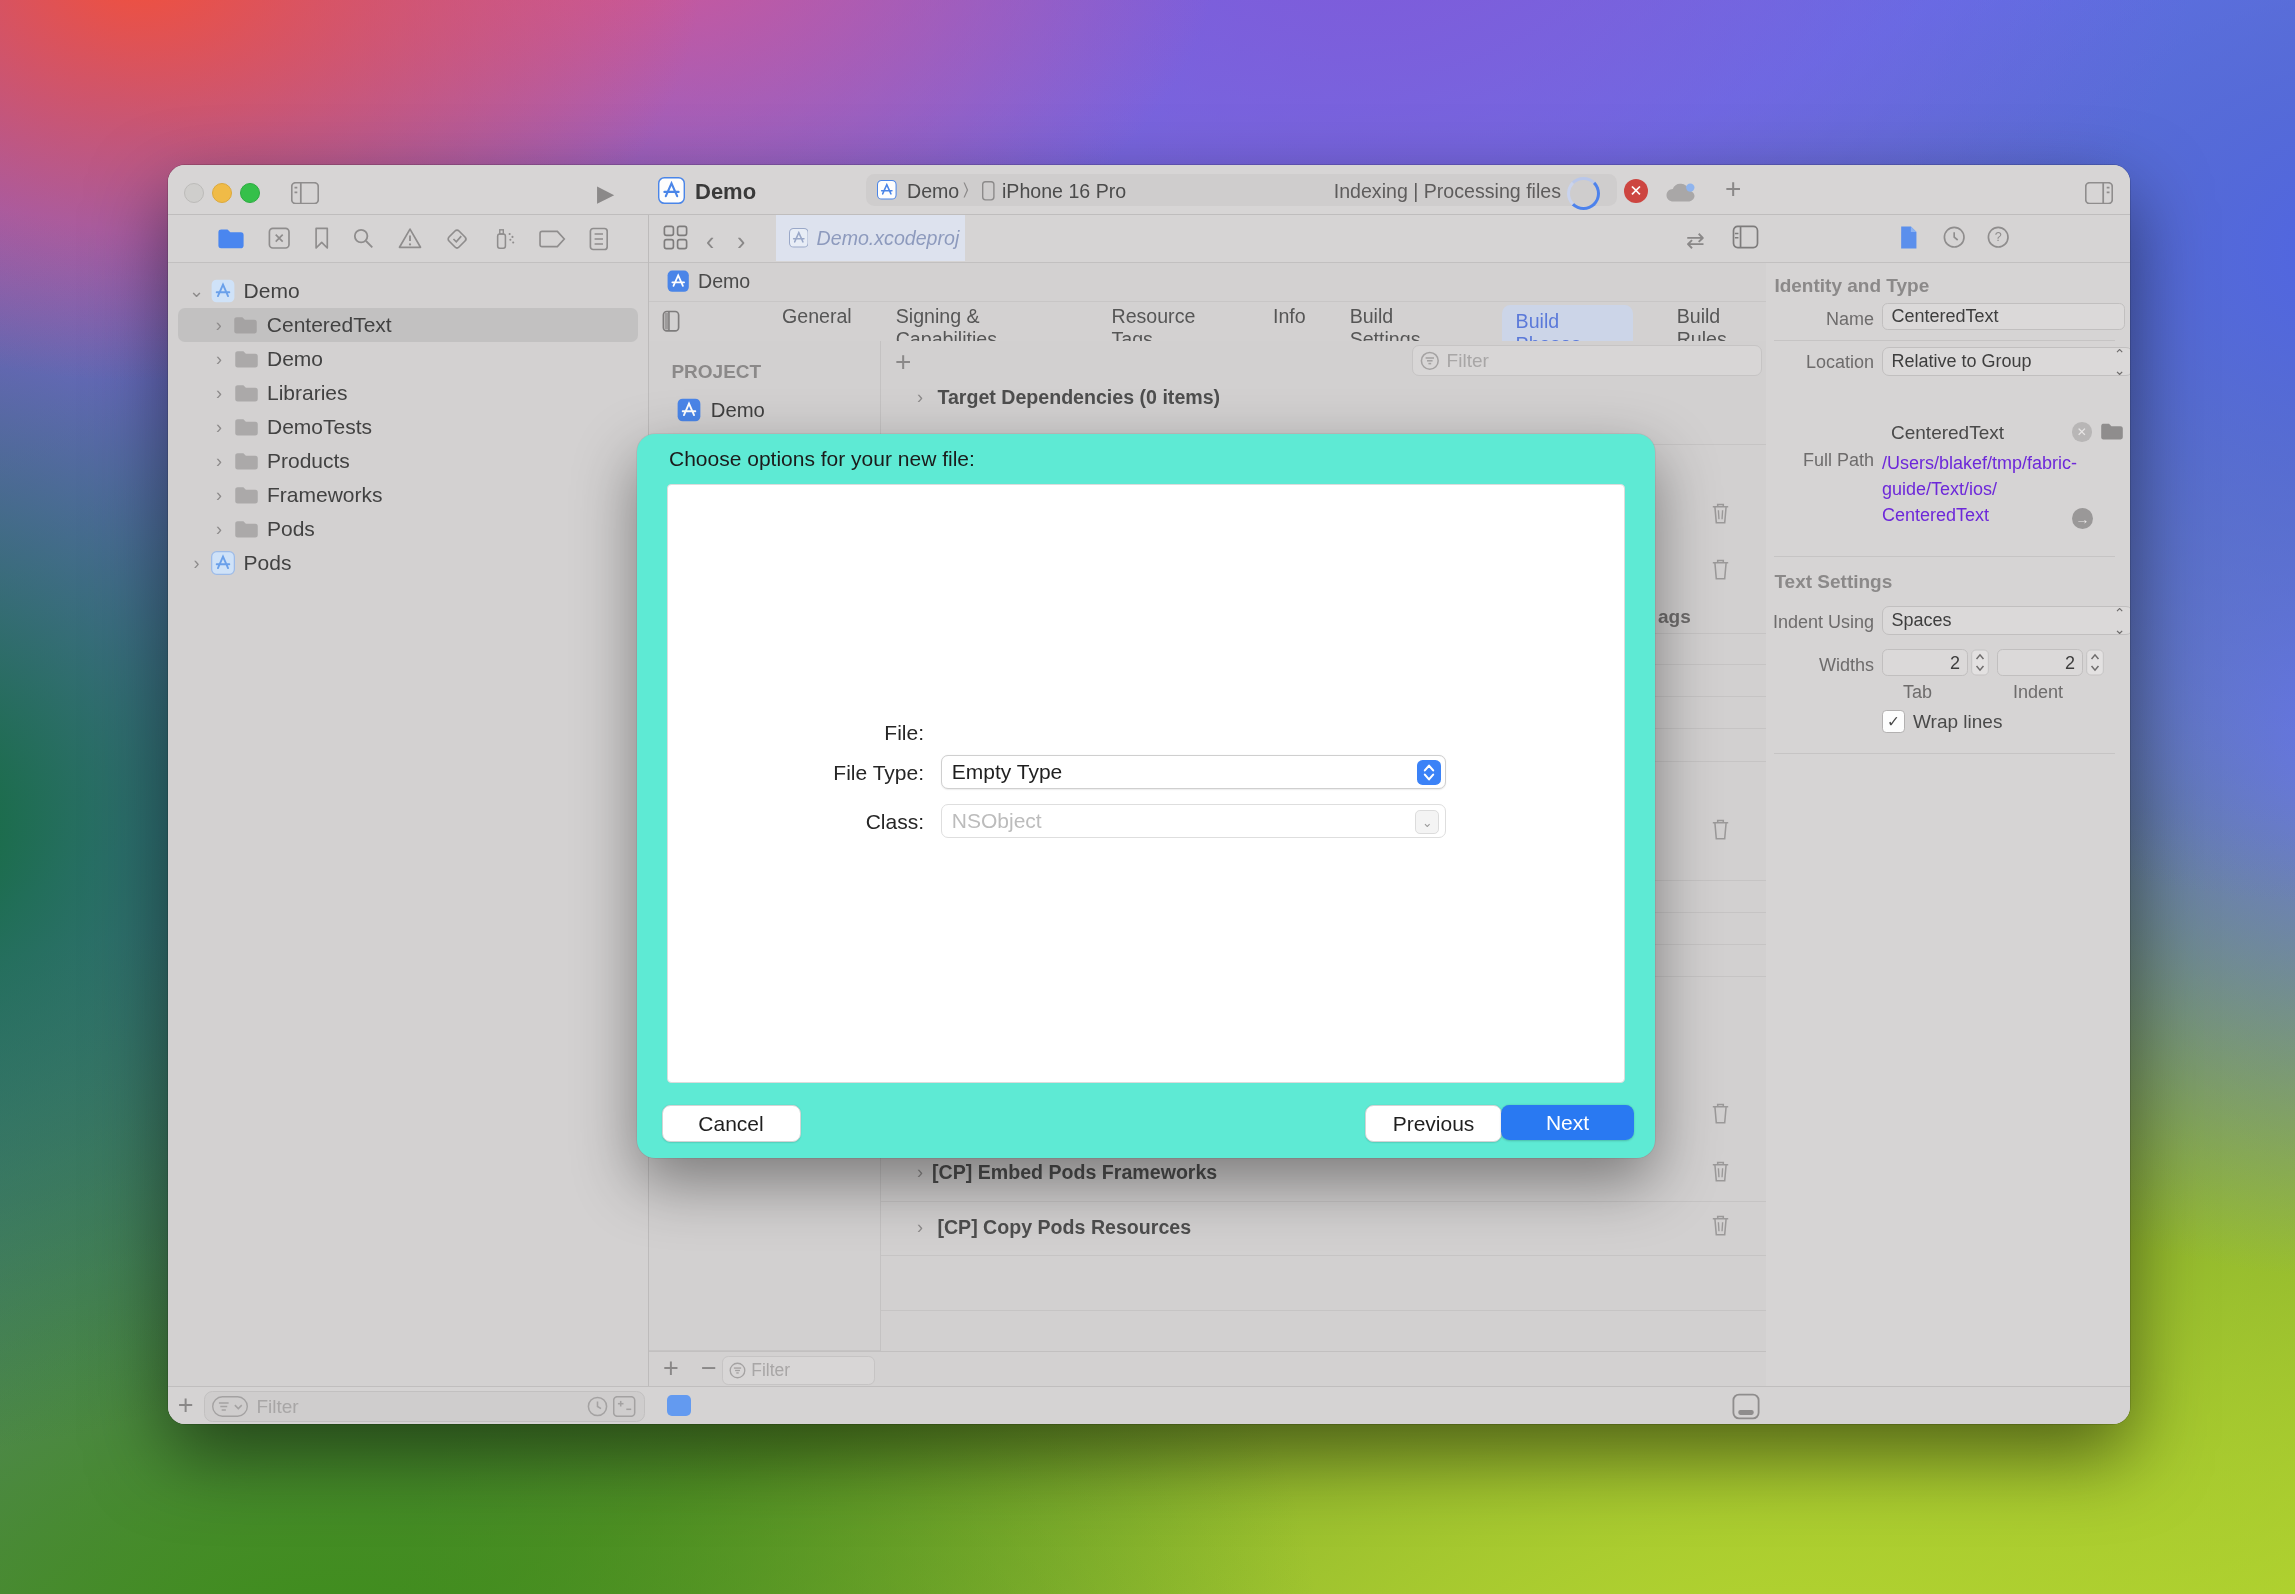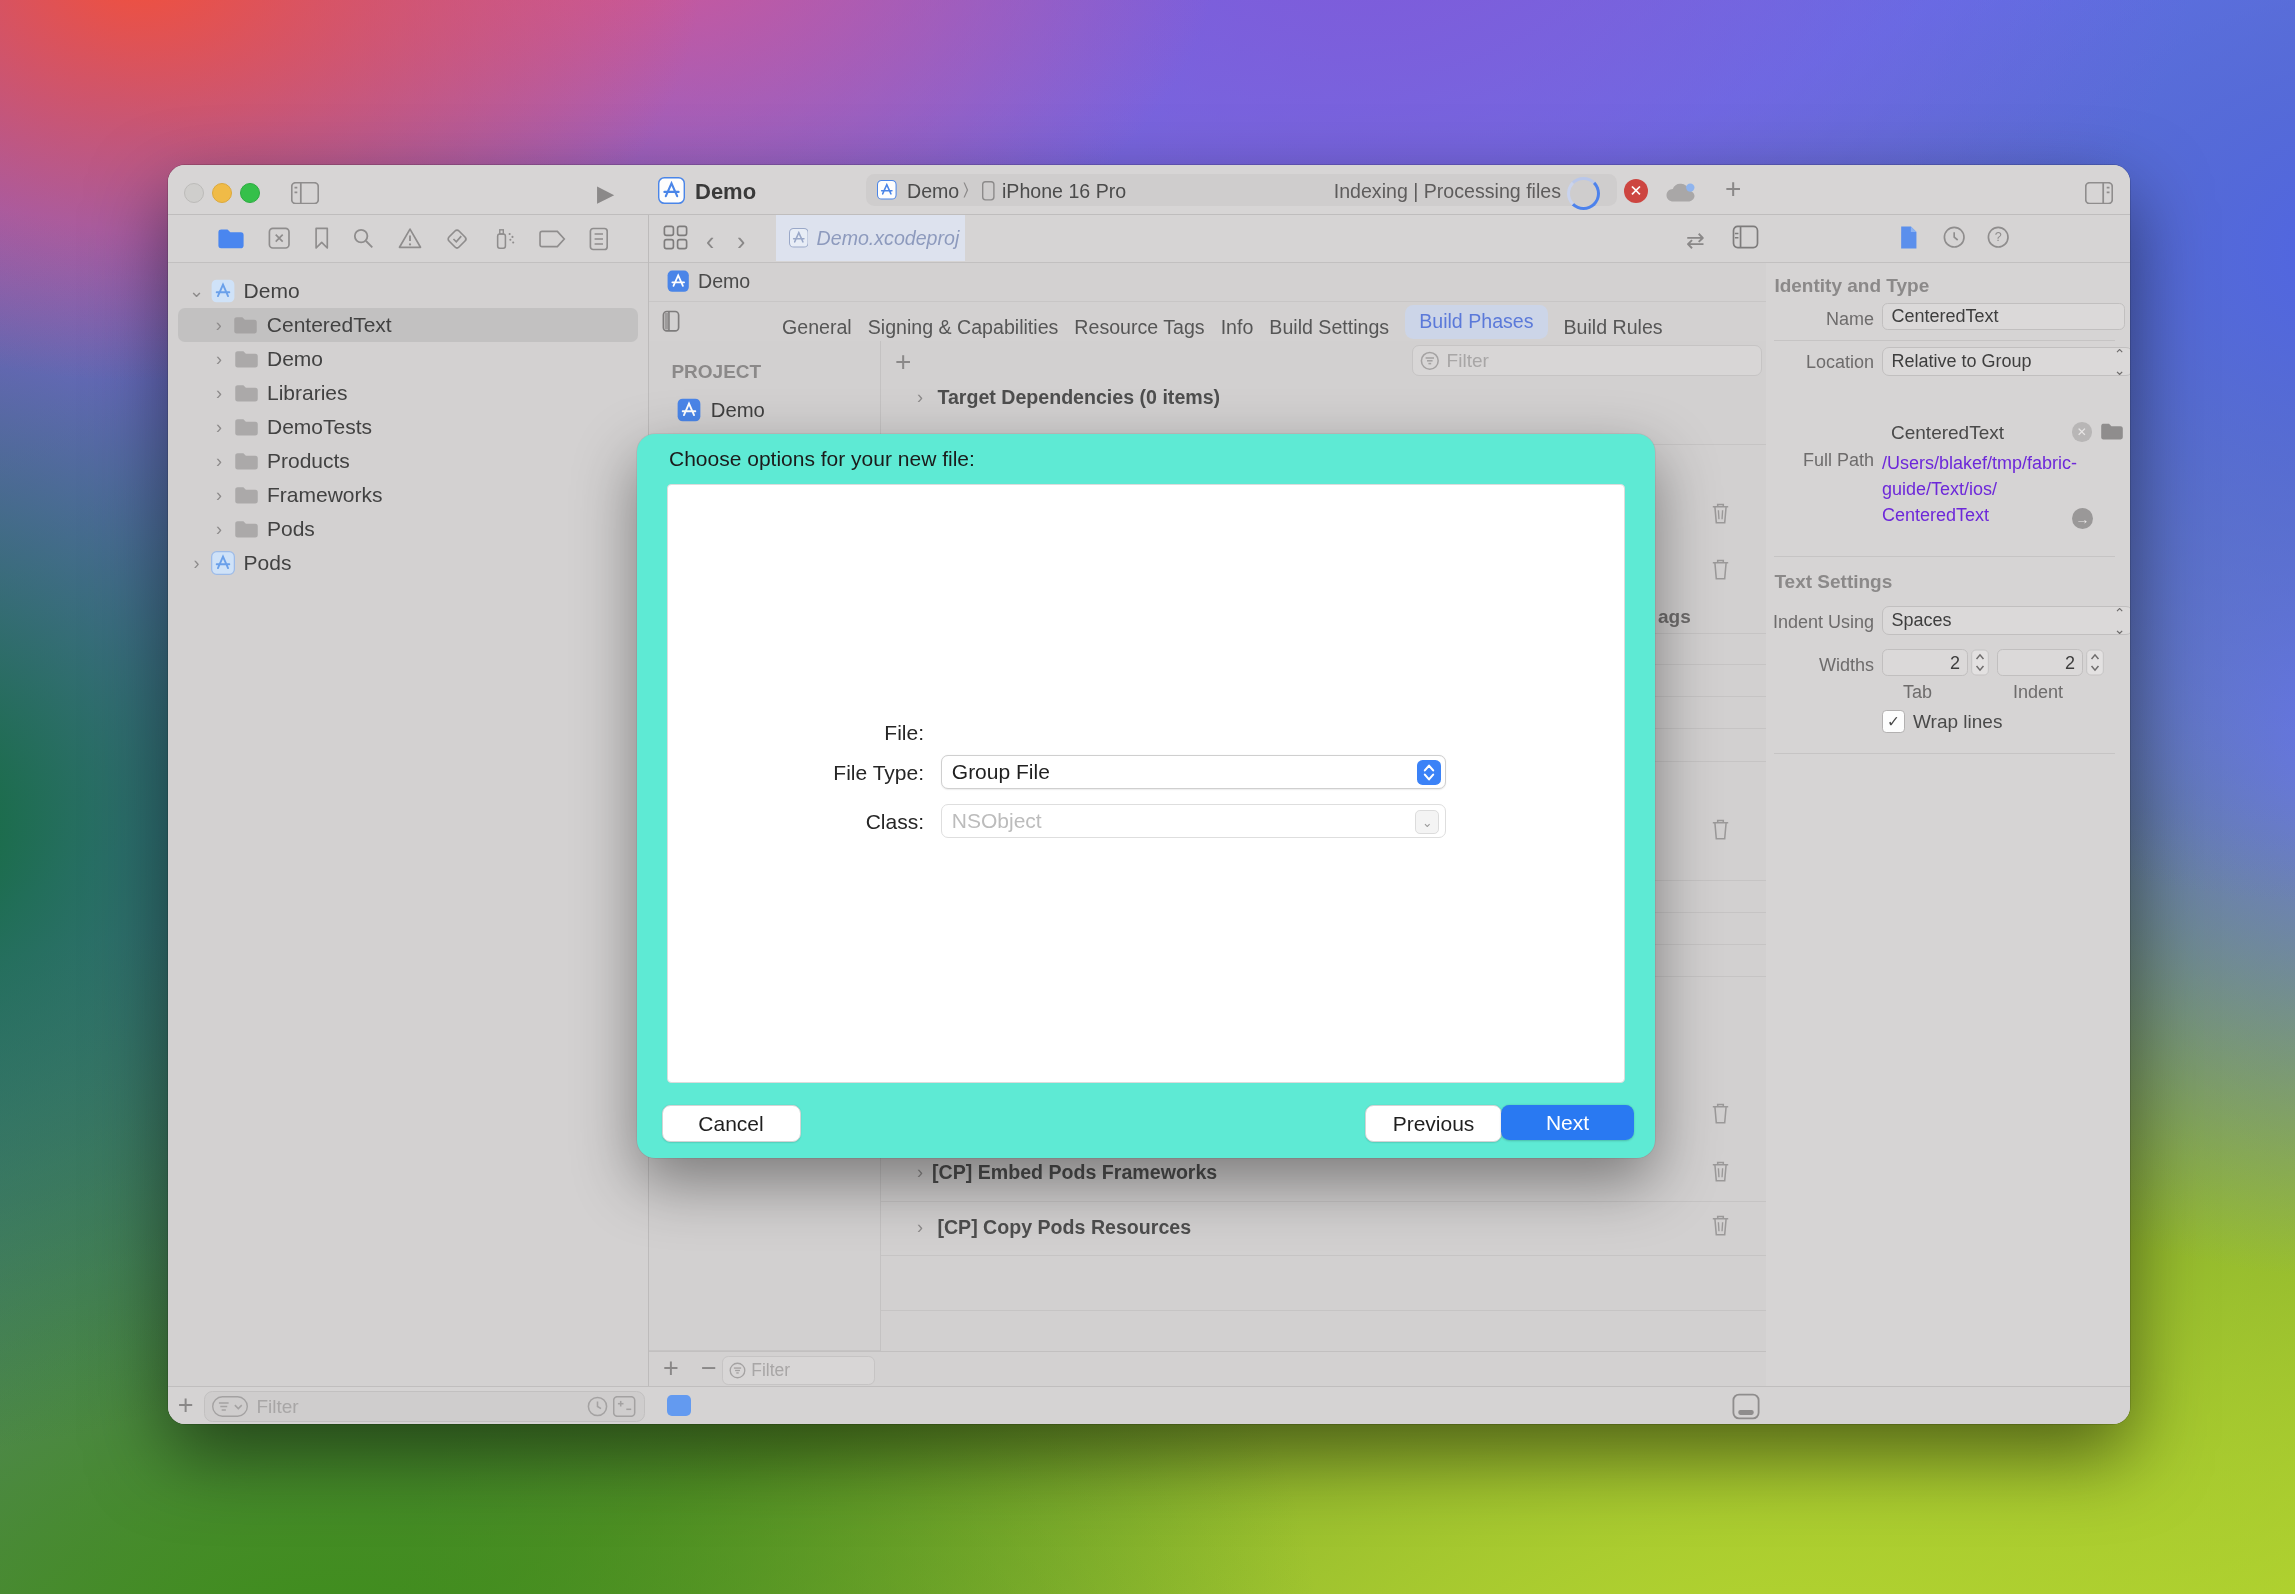--- a/index.html
+++ b/index.html
@@ -303,21 +303,21 @@
     </div>
 
     <div class="abs" style="left:481px;top:137px;width:1117px;height:39px;border-bottom:0.7px solid #c0bebe;">
       <span class="abs" style="left:12.6px;top:8.4px;">
           <svg width="18" height="22.4" viewBox="0 0 26 32">
             <rect x="2" y="2" width="22" height="28" rx="5" fill="none" stroke="#7e7c7c" stroke-width="2.4"></rect>
             <line x1="10" y1="2" x2="10" y2="30" stroke="#7e7c7c" stroke-width="2.4"></line>
             <rect x="4" y="4" width="5" height="24" fill="#9e9c9c"></rect>
           </svg>
         </span>
-      <div class="abs" style="left:133px;top:2.8px;display:flex;align-items:flex-end;gap:16px;">
+      <div class="abs" style="left:133px;top:2.8px;display:flex;align-items:flex-start;gap:44px;">
         <span class="tabs-lbl">General</span>
         <span class="tabs-lbl">Signing &amp; Capabilities</span>
         <span class="tabs-lbl">Resource Tags</span>
         <span class="tabs-lbl">Info</span>
         <span class="tabs-lbl">Build Settings</span>
         <span class="tabs-lbl tabs-active">Build Phases</span>
         <span class="tabs-lbl">Build Rules</span>
       </div>
     </div>
 
@@ -559,21 +559,21 @@
     </div>
 
     <div class="abs" style="left:469px;top:269px;width:1018px;height:724px;background:#5eead4;border-radius:18px;box-shadow:0 24px 63px rgba(0,0,0,.42),0 0 0 0.7px rgba(0,0,0,.08);">
       <span class="abs" style="left:32px;top:12.6px;font-size:21px;color:#1b1b1b;">Choose options for your new file:</span>
       <div class="abs" style="left:30px;top:50px;width:956px;height:597px;border:0.7px solid #dcdcdc;border-radius:4.2px;background:#fff;"></div>
 
       <span class="abs lbl" style="left:161px;top:287px;width:126px;">File:</span>
 
       <span class="abs lbl" style="left:161px;top:327px;width:126px;">File Type:</span>
       <div class="abs" style="left:304px;top:321px;width:503px;height:32px;background:#fff;border:0.7px solid #cfcfcf;border-radius:7px;box-shadow:0 0.7px 1.4px rgba(0,0,0,.08);display:flex;align-items:center;">
-        <span style="margin-left:9.8px;font-size:21px;color:#1f1f1f;">Group File</span>
+        <span style="margin-left:9.8px;font-size:21px;color:#1f1f1f;">Empty Type</span>
         <span style="position:absolute;right:4.2px;top:3.5px;width:24px;height:25px;border-radius:5.6px;background:#3b82f7;">
           <svg width="24" height="25" viewBox="0 0 34 36">
               <path d="M11 15l6-7 6 7" fill="none" stroke="#fff" stroke-width="3" stroke-linecap="round" stroke-linejoin="round"></path>
               <path d="M11 21l6 7 6-7" fill="none" stroke="#fff" stroke-width="3" stroke-linecap="round" stroke-linejoin="round"></path>
             </svg>
         </span>
       </div>
 
       <span class="abs lbl" style="left:161px;top:376px;width:126px;">Class:</span>
       <div class="abs" style="left:304px;top:370px;width:503px;height:32px;background:#fff;border:0.7px solid #dedede;border-radius:7px;display:flex;align-items:center;">

